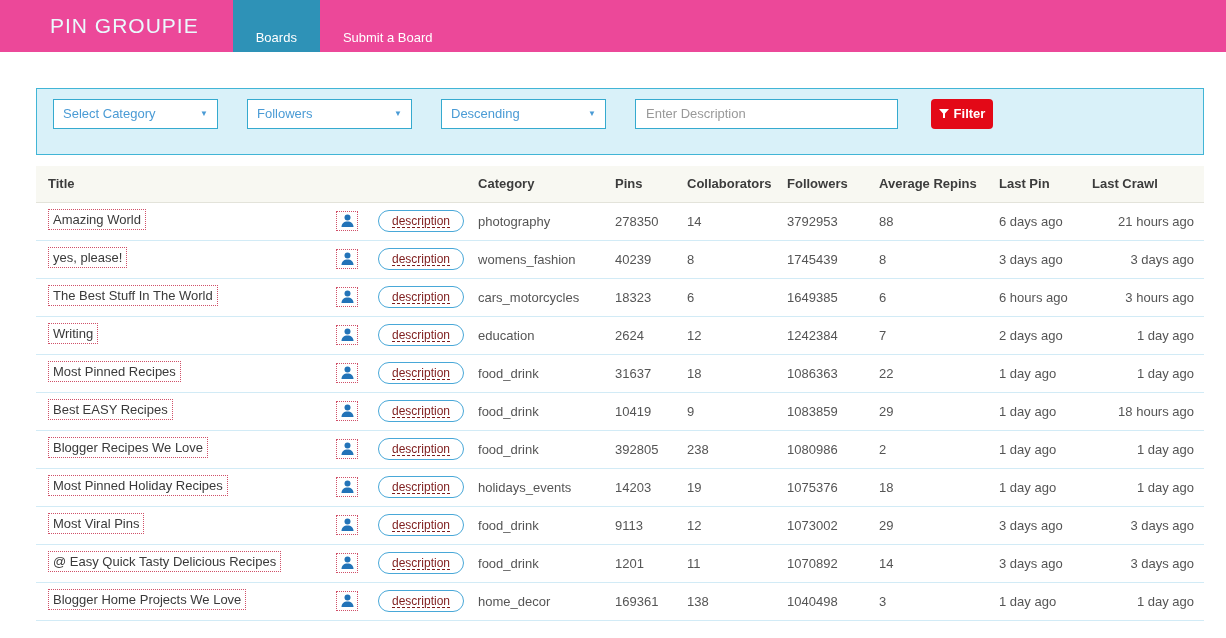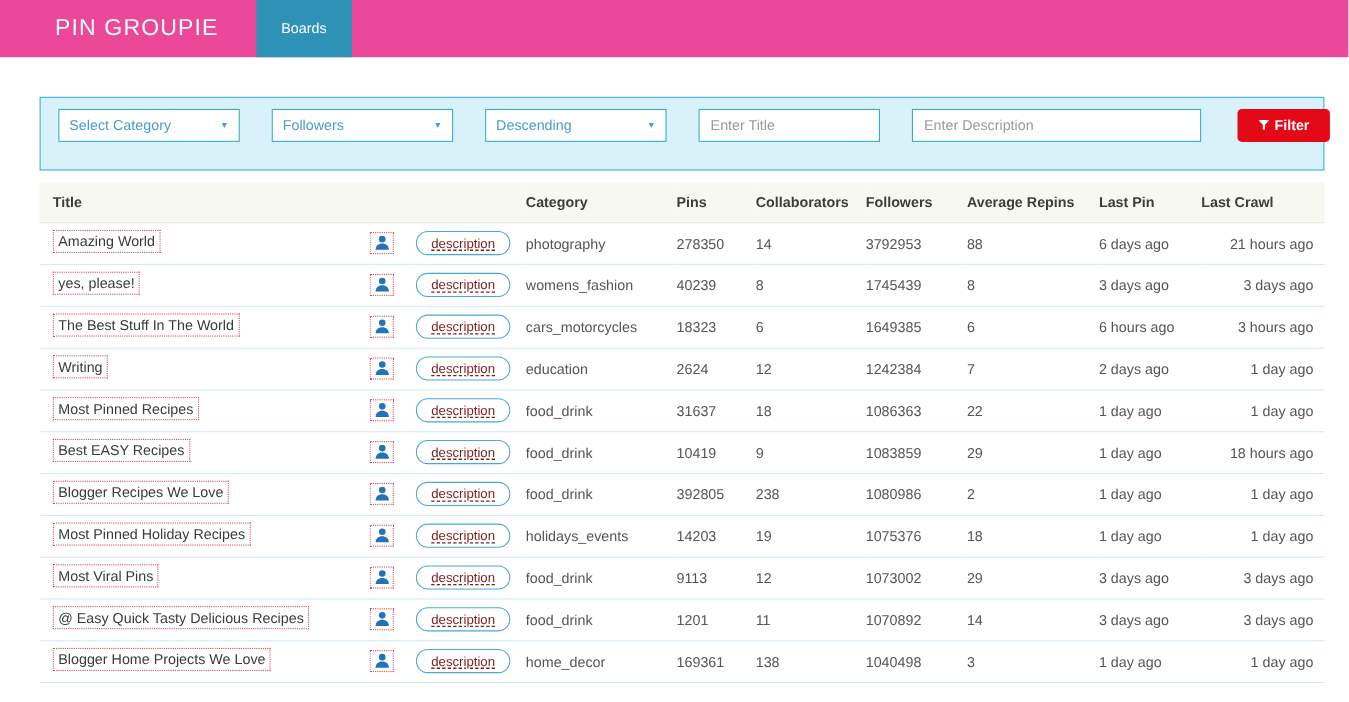--- a/index.html
+++ b/index.html
@@ -24,21 +24,21 @@
     line-height:52px;
     padding:0 34px 0 50px;
     cursor:pointer;
     white-space:nowrap;
   }
   .nav { display:flex; }
   .nav-item {
     color:#ffffff;
     font-size:13px;
     line-height:52px;
-    padding:0 23px;
+    padding:12px 23px;
     cursor:pointer;
     white-space:nowrap;
   }
   .nav-item.active { background:#2e92b7; }
   .nav-item.bold { font-weight:bold; }
 
   
   .filter-panel {
     margin:36px 22px 0 36px;
     height:67px;
@@ -71,21 +71,21 @@
     font-size:13px;
     color:#555;
     font-family:"Liberation Sans", sans-serif;
     flex:0 0 auto;
   }
   .text-input::placeholder { color:#999; }
   .input-title { width:165px; }
   .input-desc { width:263px; }
   .filter-btn {
     margin-left:4px;
-    width:84px; height:30px;
+    width:62px; height:30px;
     background:#e30917;
     color:#fff;
     border:none;
     border-radius:4px;
     font-size:13px;
     font-weight:bold;
     font-family:"Liberation Sans", sans-serif;
     display:flex;
     align-items:center;
     justify-content:center;
@@ -157,37 +157,37 @@
     text-underline-offset:2px;
   }
 </style>
 </head>
 <body>
 
 <div class="topbar">
   <div class="logo">PIN GROUPIE</div>
   <div class="nav">
     <div class="nav-item active">Boards</div>
+    <div class="nav-item">Submit a Board</div>
   </div>
 </div>
 
 <div class="filter-panel">
   <div class="select-box">
     <span>Select Category</span>
     <span class="caret">▼</span>
   </div>
   <div class="select-box">
     <span>Followers</span>
     <span class="caret">▼</span>
   </div>
   <div class="select-box">
     <span>Descending</span>
     <span class="caret">▼</span>
   </div>
-  <input class="text-input input-title" type="text" placeholder="Enter Title" style="">
   <input class="text-input input-desc" type="text" placeholder="Enter Description" style="">
   <button class="filter-btn">
     <svg width="10" height="10" viewBox="0 0 10 10">
       <polygon points="0,0 10,0 6,4.5 6,9 4,9 4,4.5" fill="#ffffff"></polygon>
     </svg>
     <span>Filter</span>
   </button>
 </div>
 
 <table class="boards">

